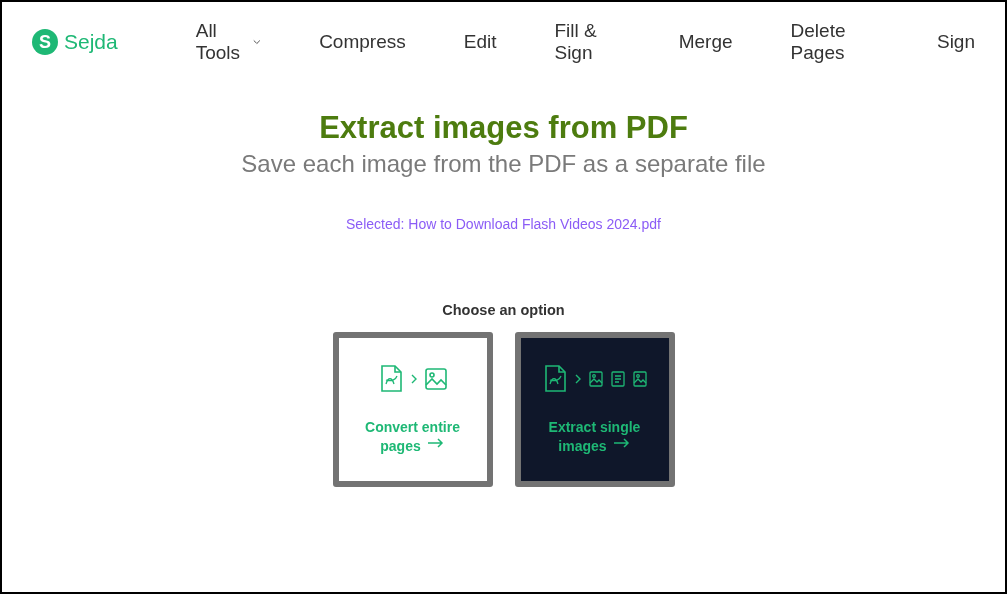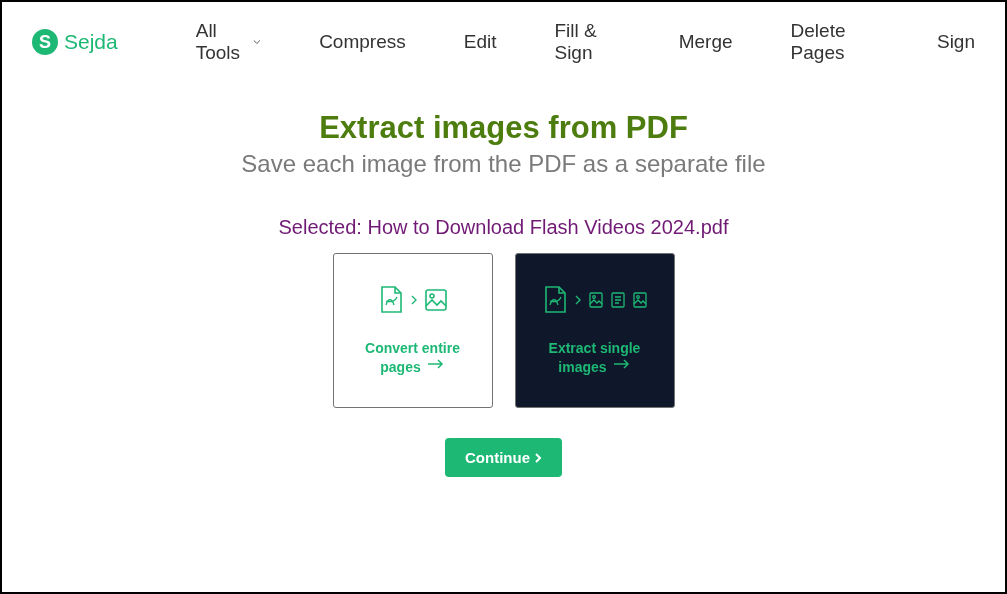--- a/index.html
+++ b/index.html
@@ -68,40 +68,40 @@
     font-weight: 700;
     color: #4d7c0f;
   }
   .subtitle {
     font-size: 24px;
     color: #7a7a7a;
     margin-top: 4px;
     font-weight: 400;
   }
   .selected-file {
-    font-size: 20px;
-    color: #701a75;
+    font-size: 14px;
+    color: #8b5cf6;
     margin-top: 38px;
   }
   .choose-label {
     font-size: 14.5px;
     font-weight: 600;
     color: #333;
     margin-top: 70px;
   }
   .options {
     display: flex;
     justify-content: center;
     gap: 22px;
     margin-top: 14px;
   }
   .option-card {
     width: 160px;
     height: 155px;
-    border: 1px solid #737373;
+    border: 6px solid #737373;
     border-radius: 3px;
     cursor: pointer;
     display: flex;
     flex-direction: column;
     align-items: center;
     justify-content: center;
     gap: 24px;
     padding: 16px 10px;
   }
   .option-card.selected {
@@ -164,20 +164,21 @@
     <div class="nav-item">Merge</div>
     <div class="nav-item">Delete Pages</div>
     <div class="nav-item">Sign</div>
   </div>
 </div>
 
 <div class="main">
   <h1 class="title">Extract images from PDF</h1>
   <p class="subtitle">Save each image from the PDF as a separate file</p>
   <p class="selected-file">Selected: How to Download Flash Videos 2024.pdf</p>
+  <p class="choose-label">Choose an option</p>
 
   <div class="options">
 
     <div class="option-card">
       <div class="option-icons">
         <svg width="26" height="30" viewBox="0 0 26 30" fill="none" stroke="#1eb875" stroke-width="1.6">
           <path d="M4 2 H17 L23 8 V27 H4 Z"></path>
             <path d="M17 2 V8 H23"></path>
           <path d="M8 20 C10 13 14 13 16 20 M8 16 C14 18 18 15 19 12" stroke-width="1.3"></path>
         </svg>
@@ -232,19 +233,13 @@
           <span>images</span>
           <svg width="18" height="12" viewBox="0 0 18 12" fill="none" stroke="#1eb875" stroke-width="1.5">
               <path d="M1 6 H15 M11 2 L15 6 L11 10"></path>
             </svg>
         </span>
       </div>
     </div>
 
   </div>
 
-  <button class="continue-btn">
-    <span>Continue</span>
-    <svg width="8" height="12" viewBox="0 0 8 12">
-        <path d="M2 2 L6 6 L2 10" stroke="#fff" stroke-width="2" fill="none"></path>
-      </svg>
-  </button>
 </div>
 
 </body></html>

